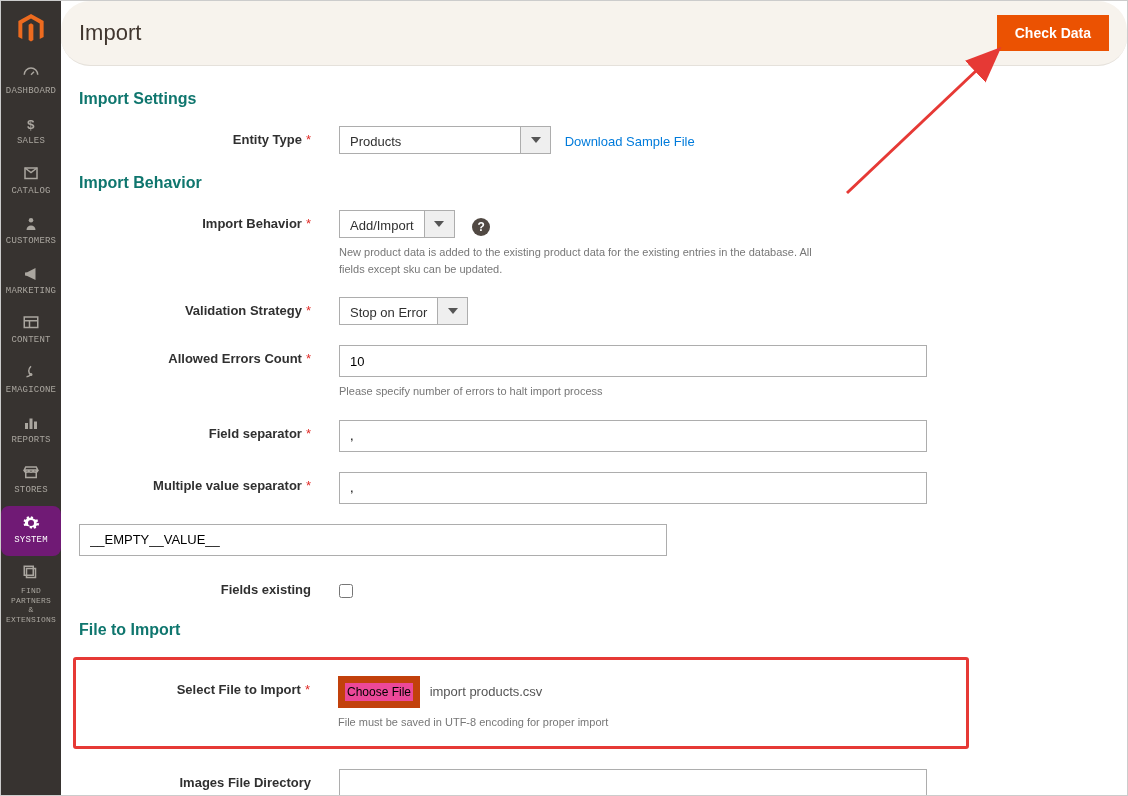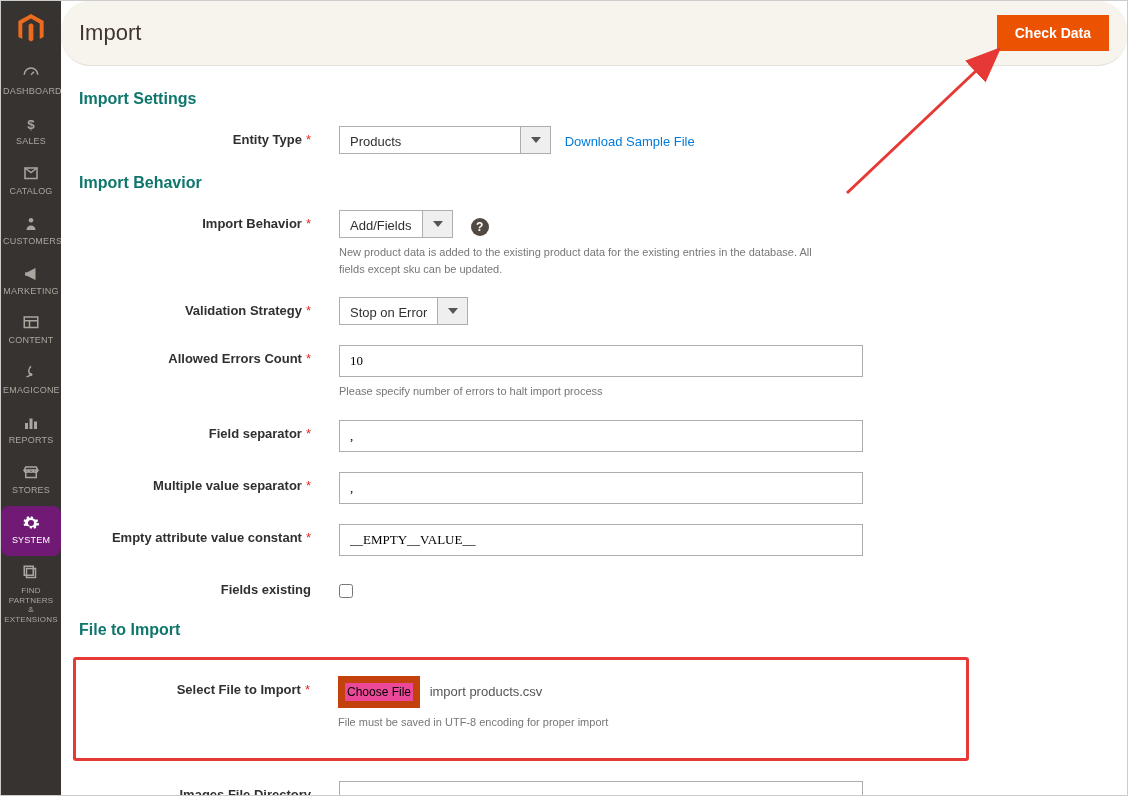--- a/index.html
+++ b/index.html
@@ -3,21 +3,21 @@
 <meta charset="utf-8">
 <style>
   * { box-sizing: border-box; margin: 0; padding: 0; }
   body { font-family: 'Helvetica Neue', Helvetica, Arial, sans-serif; font-size: 13px; color: #303030; background: #fff; width:1128px; height:796px; overflow:hidden; border:1px solid #ccc; position:relative;}
   .outer { display:flex; width:100%; height:100%; }
 
   
   .sidebar { width:60px; background:#373330; color:#aaa; display:flex; flex-direction:column; align-items:center; padding-top:0; flex-shrink:0;}
   .logo-cell { width:100%; height:56px; display:flex; align-items:center; justify-content:center; }
   .logo-svg { width:26px; height:30px; }
-  .nav-item { width:100%; padding:8px 2px 10px 2px; text-align:center; font-size:9px; letter-spacing:0.2px; color:#aaa69f; cursor:pointer; line-height:1.1; }
+  .nav-item { width:100%; padding:8px 2px 10px 2px; text-align:center; font-size:9px; letter-spacing:0.2px; color:#aaa69f; cursor:pointer; line-height:1.1;font-family:Liberation Mono, monospace; }
   .nav-item .icon { display:block; margin:0 auto 4px auto; width:20px; height:18px; color:#aaa69f;}
   .nav-item.active { background:#701a75; color:#fff;border-radius:8px; }
   .nav-item.active .icon { color:#fff; }
   .nav-label { display:block; text-transform:uppercase; }
   .nav-label.two-line { font-size:8px; line-height:1.2;}
 
   
   .main { flex:1; background:#fff; overflow:hidden; display:flex; flex-direction:column;}
   .header { background:#f7f3ed; border-bottom:1px solid #e5e1db; padding:14px 18px 14px 18px; display:flex; align-items:center; justify-content:space-between;border-radius:29px;}
   .page-title { font-size:22px; font-weight:400; color:#41362f;}
@@ -36,25 +36,25 @@
   .select-text { padding:0 10px; line-height:30px; font-size:13px; min-width:180px; }
   .select-text.narrow { min-width:82px;}
   .select-arrow { width:30px; border-left:1px solid #adadad; background:#efefef; display:flex; align-items:center; justify-content:center; cursor:pointer;}
   .select-arrow svg { width:10px; height:6px; }
 
   .link { color:#007bdb; font-size:13px; margin-left:10px; cursor:pointer; }
   .help-icon { display:inline-flex; width:18px; height:18px; background:#514943; color:#fff; border-radius:50%; align-items:center; justify-content:center; font-size:12px; font-weight:bold; margin-left:14px; vertical-align:middle; cursor:pointer;}
 
   .hint { font-size:11px; color:#777; margin-top:6px; line-height:1.5; max-width:500px;}
 
-  .text-input { width:524px; height:32px; border:1px solid #adadad; padding:0 10px; font-size:13px;font-family:Liberation Serif, serif; }
+  .text-input { width:588px; height:32px; border:1px solid #adadad; padding:0 10px; font-size:13px; }
   .checkbox { width:14px; height:14px; margin-top:8px;}
 
   .highlight-box { border:3px solid #e63935; border-radius:3px; padding:16px 14px; margin-left:-6px; margin-right:140px; margin-bottom:20px; }
-  .highlight-box .field-row { margin-bottom:12px; }
+  .highlight-box .field-row { margin-bottom:0; }
   .highlight-box .field-label-col { width:248px; }
 
   .file-choose-btn { border:7px solid #c2410c; background:#ec4899; padding:2px 2px; font-size:12px; cursor:pointer; font-family:Arial;}
   .file-name { font-size:13px; color:#555; margin-left:6px;}
 
   
   .arrow-annot { position:absolute; top:42px; right:110px; pointer-events:none;}
 </style>
 </head>
 <body>
@@ -169,21 +169,21 @@
           <a class="link">Download Sample File</a>
         </div>
       </div>
 
       <div class="section-title mt">Import Behavior</div>
 
       <div class="field-row">
         <div class="field-label-col"><span>Import Behavior</span><span class="req-star">*</span></div>
         <div class="field-control-col">
           <div class="select-wrap">
-            <div class="select-text narrow">Add/Fields</div>
+            <div class="select-text narrow">Add/Import</div>
             <div class="select-arrow">
                 <svg viewBox="0 0 10 6">
                   <path d="M0 0 L5 6 L10 0" fill="#555"></path>
                 </svg>
               </div>
           </div>
           <span class="help-icon">?</span>
           <div class="hint">New product data is added to the existing product data for the existing entries in the database. All fields except sku can be updated.</div>
         </div>
       </div>
@@ -218,21 +218,20 @@
       </div>
 
       <div class="field-row">
         <div class="field-label-col"><span>Multiple value separator</span><span class="req-star">*</span></div>
         <div class="field-control-col">
           <input class="text-input" value="," style="">
         </div>
       </div>
 
       <div class="field-row">
-        <div class="field-label-col"><span>Empty attribute value constant</span><span class="req-star">*</span></div>
         <div class="field-control-col">
           <input class="text-input" value="__EMPTY__VALUE__" style="">
         </div>
       </div>
 
       <div class="field-row">
         <div class="field-label-col">Fields existing</div>
         <div class="field-control-col">
           <input type="checkbox" class="checkbox" style="">
         </div>

